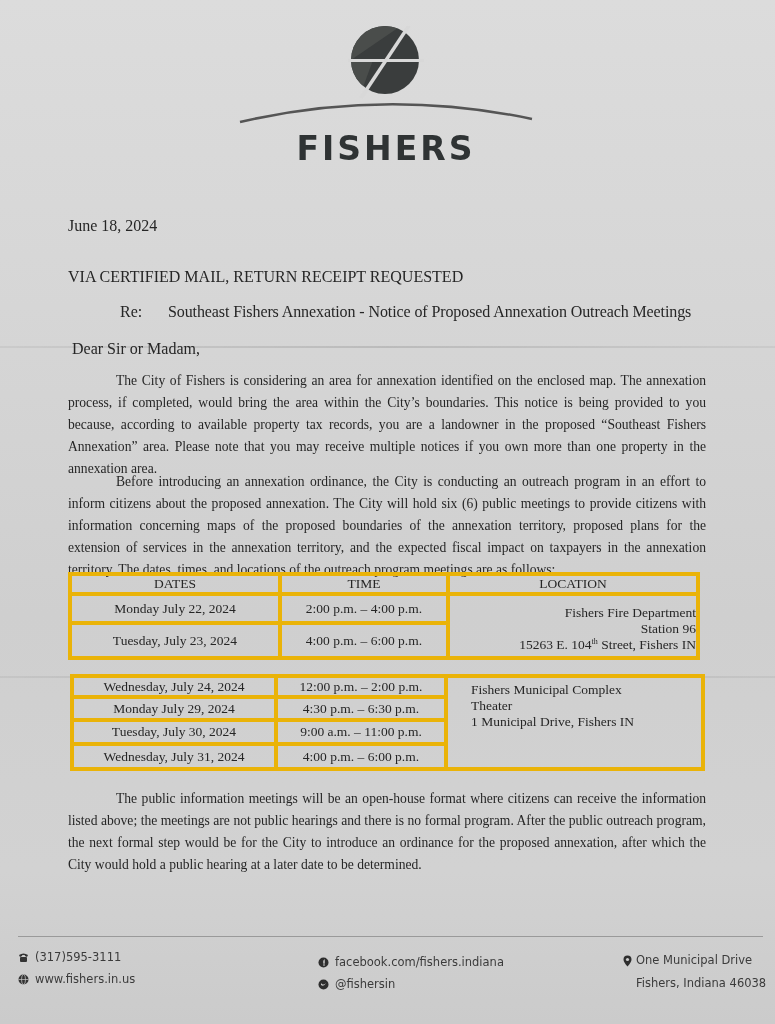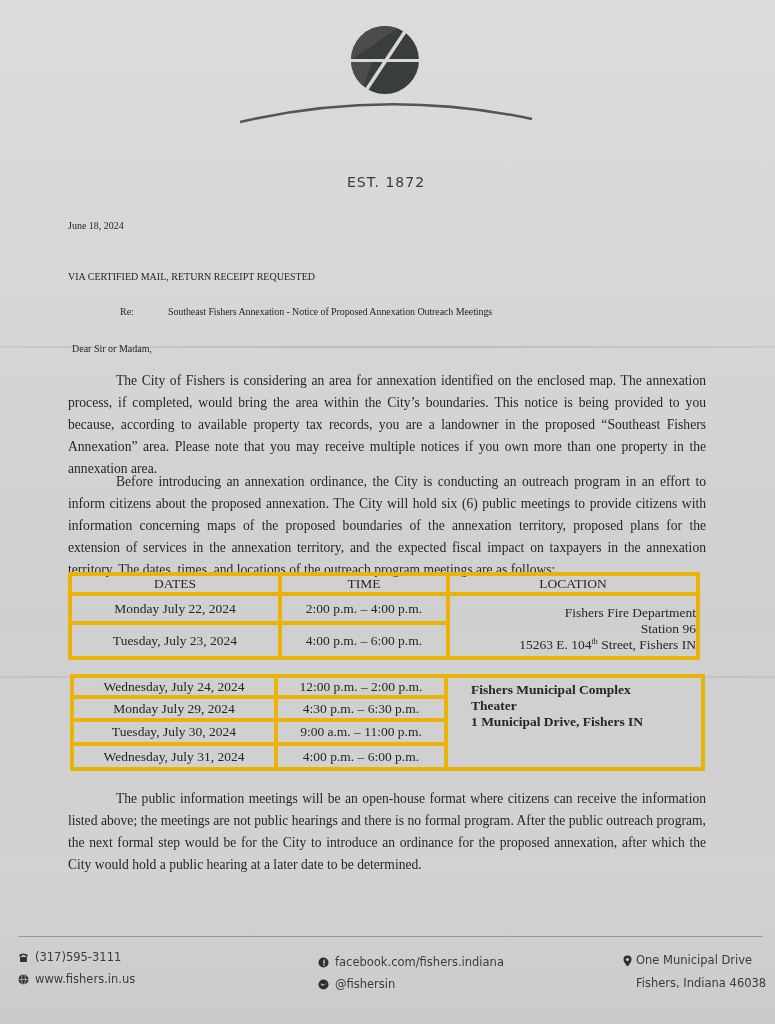--- a/index.html
+++ b/index.html
@@ -17,21 +17,21 @@
   .logo svg { position: absolute; left: 0; top: 0; }
   .logo .wordmark {
     position: absolute; left: 0; width: 296px; top: 103px; text-align: center;
     font-family: "DejaVu Sans", sans-serif; font-weight: bold; font-size: 33px;
     letter-spacing: 3px; color: #2f3334;
   }
   .logo .est {
     position: absolute; left: 0; width: 296px; top: 148px; text-align: center;
     font-family: "DejaVu Sans", sans-serif; font-size: 14px; letter-spacing: 1px; color: #3a3a3a;
   }
-  .text { position: absolute; font-size: 10px; line-height: 16px; white-space: nowrap; }
+  .text { position: absolute; font-size: 16px; line-height: 16px; white-space: nowrap; }
   .para {
     position: absolute; left: 68px; width: 638px; font-size: 13.6px; line-height: 22px;
     text-align: justify; margin: 0;
   }
   .para .indent { display: inline-block; width: 48px; }
   table.sched {
     position: absolute; border-collapse: collapse; font-size: 13.5px;
   }
   table.sched td, table.sched th {
     border: 4px solid #eab308; padding: 0; font-weight: normal; text-align: center;
@@ -66,21 +66,21 @@
     </defs>
     <g clip-path="url(#circ)">
       <rect x="100" y="-5" width="100" height="80" fill="#3a3d3d"></rect>
       <polygon points="100,-5 170,-5 113,34 100,34" fill="#4a4d4b"></polygon>
       <polygon points="100,34 135,34 120,75 100,75" fill="#4a4d4b"></polygon>
     </g>
     <line x1="110" y1="34.5" x2="186" y2="34.5" stroke="#d8d8d8" stroke-width="3"></line>
     <line x1="172" y1="-2" x2="123" y2="72" stroke="#d8d8d8" stroke-width="3.5"></line>
     <path d="M 2 96 Q 148 62 294 93" fill="none" stroke="#555" stroke-width="2.5"></path>
   </svg>
-  <div class="est">EST. 1872</div>
+  <div class="wordmark">FISHERS</div>
 </div>
 
 <div class="text" style="left:68px; top:218px;">June 18, 2024</div>
 <div class="text" style="left:68px; top:269px;">VIA CERTIFIED MAIL, RETURN RECEIPT REQUESTED</div>
 <div class="text" style="left:120px; top:304px;">Re:</div>
 <div class="text" style="left:168px; top:304px; letter-spacing:-0.1px;">Southeast Fishers Annexation -  Notice of Proposed Annexation Outreach Meetings</div>
 <div class="text" style="left:72px; top:341px;">Dear Sir or Madam,</div>
 
 <p class="para" style="top:370px;">
   <span class="indent"></span><span>The City of Fishers is considering an area for annexation identified on the enclosed map. The annexation process, if completed, would bring the area within the City’s boundaries. This notice is being provided to you because, according to available property tax records, you are a landowner in the proposed “Southeast Fishers Annexation” area.  Please note that you may receive multiple notices if you own more than one property in the annexation area.</span>
@@ -111,21 +111,21 @@
     <td>4:00 p.m. – 6:00 p.m.</td>
   </tr>
 </tbody>
   </table>
 
 <table class="sched" style="left:70px; top:674px; width:635px;">
   <tbody>
       <tr style="height:21px;">
     <td style="width:200px;">Wednesday, July 24, 2024</td>
     <td style="width:166px;">12:00 p.m. – 2:00 p.m.</td>
-    <td class="loc" rowspan="4" style="padding-top:4px;font-weight:bold;">
+    <td class="loc" rowspan="4" style="padding-top:4px;">
       <div>Fishers Municipal Complex</div>
       <div>Theater</div>
       <div>1 Municipal Drive, Fishers IN</div>
     </td>
   </tr>
   <tr style="height:23px;margin-left:45px;">
     <td>Monday July 29, 2024</td>
     <td>4:30 p.m. – 6:30 p.m.</td>
   </tr>
   <tr style="height:24px;">

